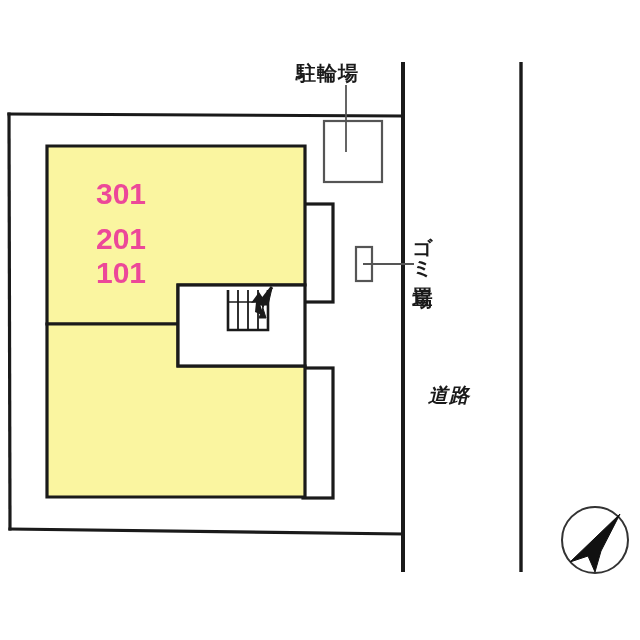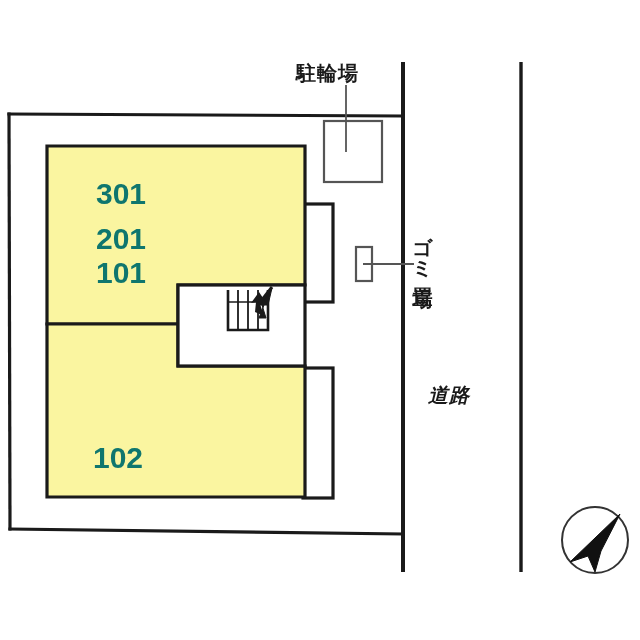--- a/index.html
+++ b/index.html
@@ -24,21 +24,21 @@
     top: 0;
     width: 640px;
     height: 640px;
     display: block;
   }
   .unit-label {
     position: absolute;
     font-family: "Liberation Sans", "DejaVu Sans", sans-serif;
     font-size: 30px;
     font-weight: bold;
-    color: #0f766e;
+    color: #ec4899;
     letter-spacing: 0px;
     line-height: 1.22;
     white-space: nowrap;
     text-align: left;
     user-select: none;
   }
   .jp-label {
     position: absolute;
     font-family: "DejaVu Sans", "Liberation Sans", sans-serif;
     font-size: 20px;
@@ -125,21 +125,20 @@
       <circle cx="595" cy="540" r="33" fill="#ffffff" stroke="#333333" stroke-width="2"></circle>
       <path d="M 620 514 L 570 562 L 588 556 L 595 572 L 601 551 Z" fill="#111111" stroke="#111111" stroke-width="1" stroke-linejoin="miter"></path>
     </g>
 
   </svg>
 
   <div class="unit-label" style="left:96px; top:176px;">301</div>
   <div class="unit-label" style="left:96px; top:221px;">201</div>
   <div class="unit-label" style="left:96px; top:255px;">101</div>
 
-  <div class="unit-label" style="left:93px; top:440px;">102</div>
 
   <div class="jp-label" style="left:296px; top:60px;">駐輪場</div>
 
   <div class="jp-label vertical" style="left:410px; top:222px;">ゴミ置場</div>
 
   <div class="jp-label" style="left:428px; top:382px;font-style:italic;">道路</div>
 
 </div>
 
 </body></html>

